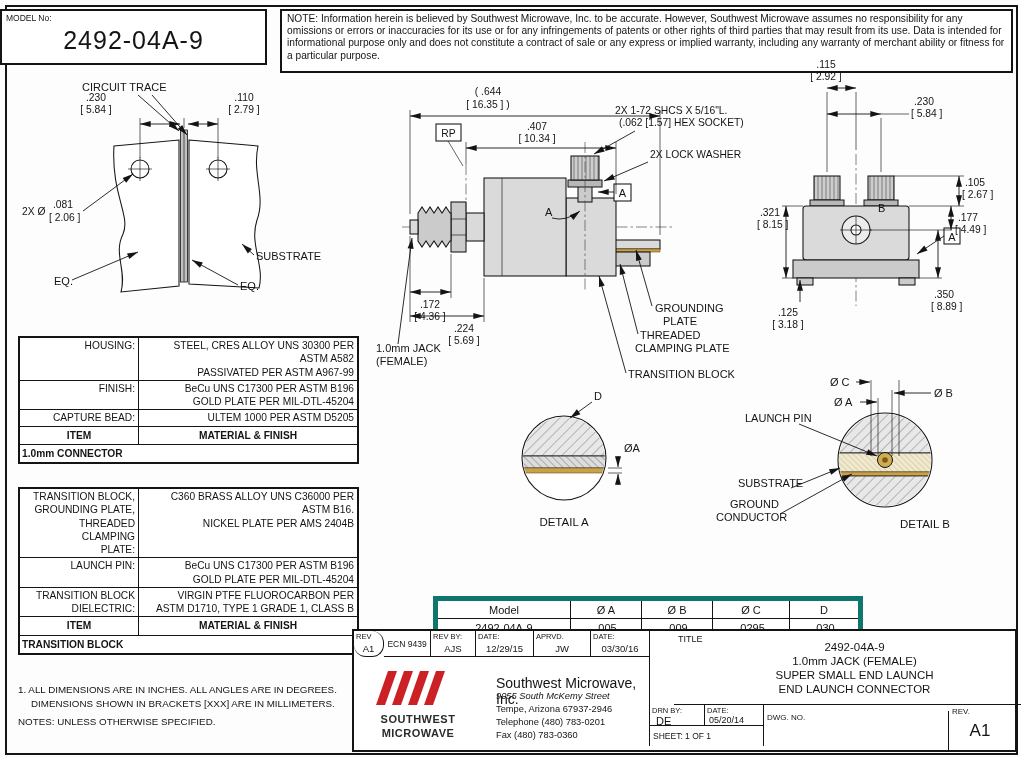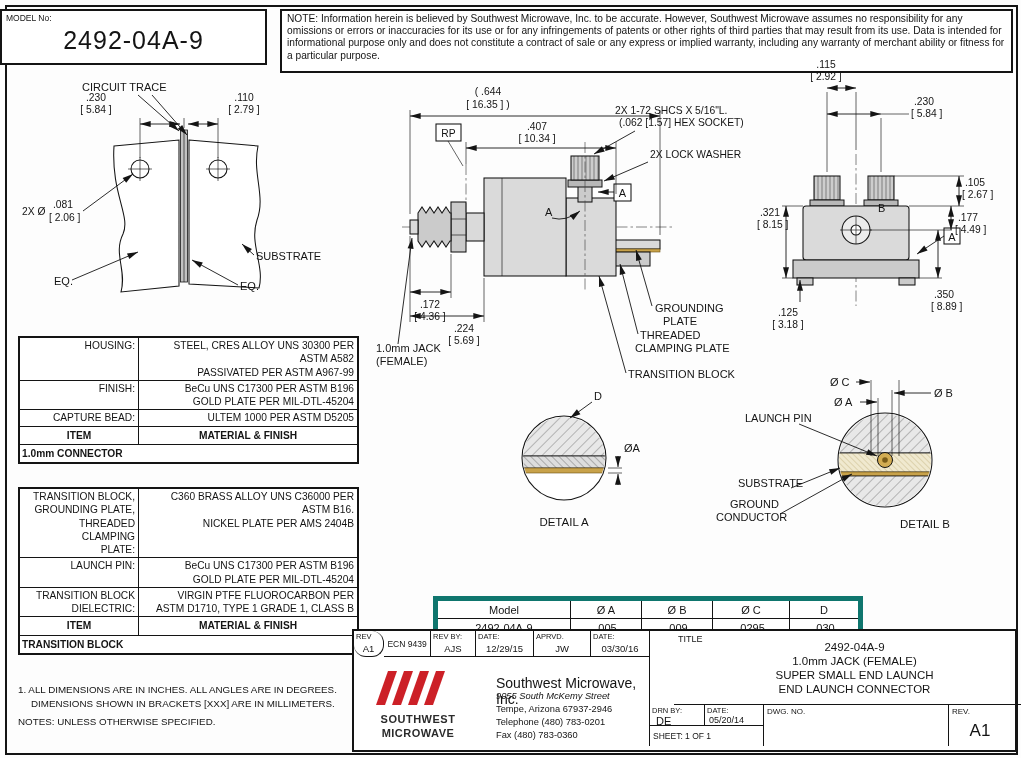--- a/index.html
+++ b/index.html
@@ -486,21 +486,21 @@
       <div class="tlab">DRN BY:</div>
       <div style="position:absolute;left:6px;top:10px;font-size:11px;">DE</div>
     </div>
     <div class="tbc br bb" style="left:351px;top:74px;width:59px;height:21px;">
       <div class="tlab">DATE:</div>
       <div style="position:absolute;left:4px;top:10px;font-size:9px;">05/20/14</div>
     </div>
     <div class="tbc br" style="left:296px;top:95px;width:114px;height:20px;">
       <div style="position:absolute;left:3px;top:5px;font-size:8.5px;">SHEET: 1 OF 1</div>
     </div>
-    <div class="tbc br" style="left:410px;top:74px;width:185px;height:41px;">
+    <div class="tbc br" style="left:410px;top:80px;width:185px;height:41px;">
       <div style="position:absolute;left:3px;top:2px;font-size:8px;">DWG. NO.</div>
     </div>
     <div class="tbc" style="left:595px;top:74px;width:62px;height:41px;">
       <div style="position:absolute;left:3px;top:2px;font-size:8px;">REV.</div>
       <div style="position:absolute;left:0;width:100%;top:16px;text-align:center;font-size:17px;">A1</div>
     </div>
   </div>
 </div>
 
 </body></html>

